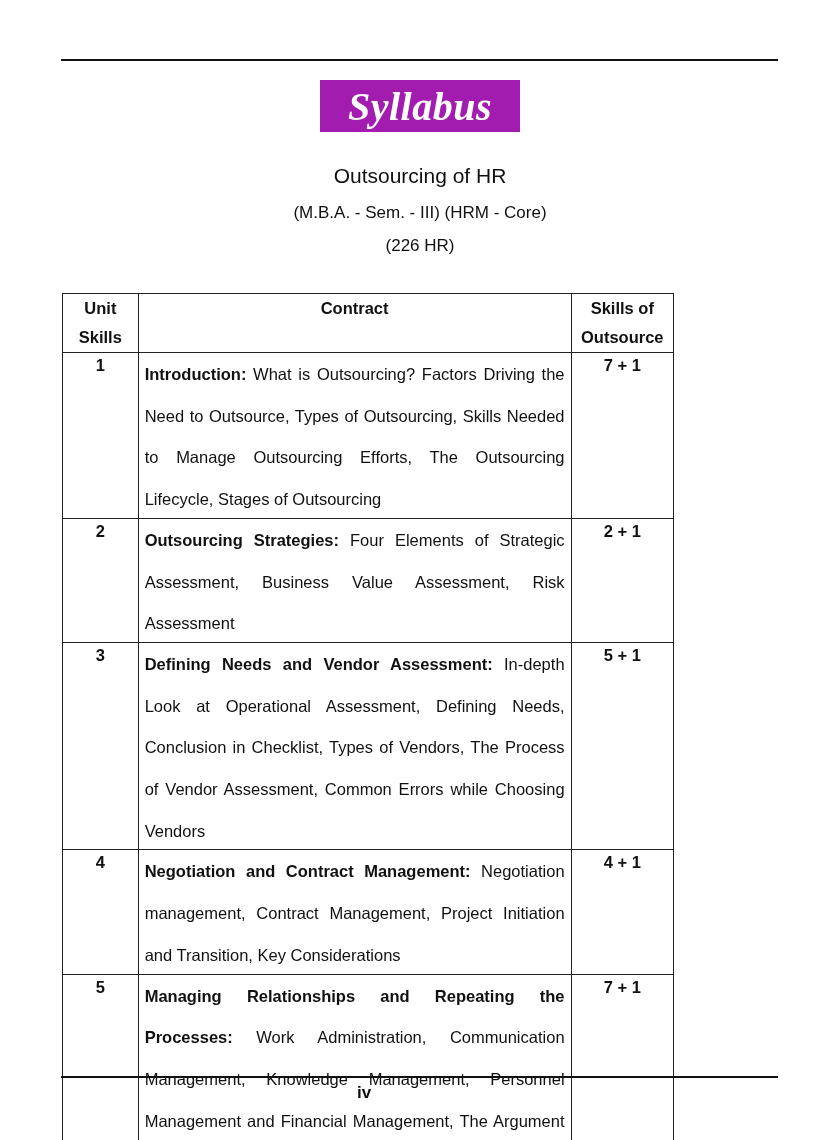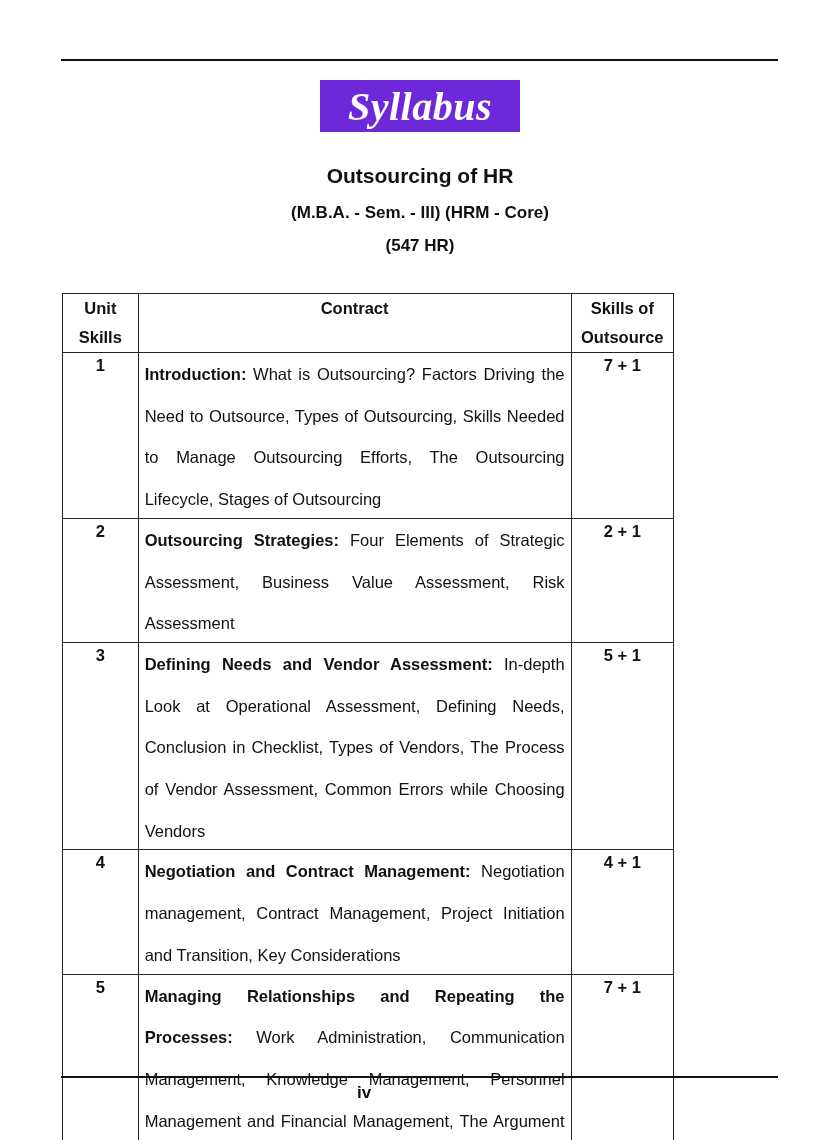--- a/index.html
+++ b/index.html
@@ -1,22 +1,22 @@
 <!DOCTYPE html>
 <html><head>
 <meta charset="utf-8">
 <style>
   html, body { margin: 0; padding: 0; background: #ffffff; }
   body { width: 840px; height: 1140px; position: relative; overflow: hidden; color: #111; font-family: "Liberation Sans", sans-serif; }
   .rule { position: absolute; left: 61px; width: 717px; height: 2px; background: #111; }
   .rule.top { top: 59px; }
   .rule.bottom { top: 1076px; }
-  .banner { position: absolute; left: 320px; top: 80px; width: 200px; height: 52px; background: #6d28d9; display: flex; align-items: center; justify-content: center; }
+  .banner { position: absolute; left: 320px; top: 80px; width: 200px; height: 52px; background: #a21caf; display: flex; align-items: center; justify-content: center; }
   .banner span { color: #fff; font-family: "Liberation Serif", serif; font-style: italic; font-weight: bold; font-size: 40px; letter-spacing: 0.5px; }
-  .title { position: absolute; left: 0; width: 840px; text-align: center; font-weight: bold; }
+  .title { position: absolute; left: 0; width: 840px; text-align: center; font-weight: normal; }
   .t1 { top: 164px; font-size: 21px; }
   .t2 { top: 203px; font-size: 17px; }
   .t3 { top: 236px; font-size: 17px; }
   table { position: absolute; left: 62px; top: 293px; width: 612px; border-collapse: collapse; font-size: 16.5px; }
   td, th { border: 1.5px solid #222; vertical-align: top; padding: 0; }
   th { font-weight: bold; text-align: center; line-height: 29px; padding-top: 0; font-size: 16.5px; }
   col.c1 { width: 85px; }
   col.c2 { width: 523px; }
   col.c3 { width: 108px; }
   td.unit, td.sess { text-align: center; font-weight: bold; line-height: 20px; padding-top: 0; }
@@ -30,21 +30,21 @@
 <body>
 
 <div class="rule top"></div>
 
 <div class="banner">
   <span>Syllabus</span>
 </div>
 
 <div class="title t1">Outsourcing of HR</div>
 <div class="title t2">(M.B.A. - Sem. - III) (HRM - Core)</div>
-<div class="title t3">(547 HR)</div>
+<div class="title t3">(226 HR)</div>
 
 <table>
   <colgroup>
       <col class="c1">
       <col class="c2">
       <col class="c3">
     </colgroup>
   <thead>
     <tr>
       <th>

